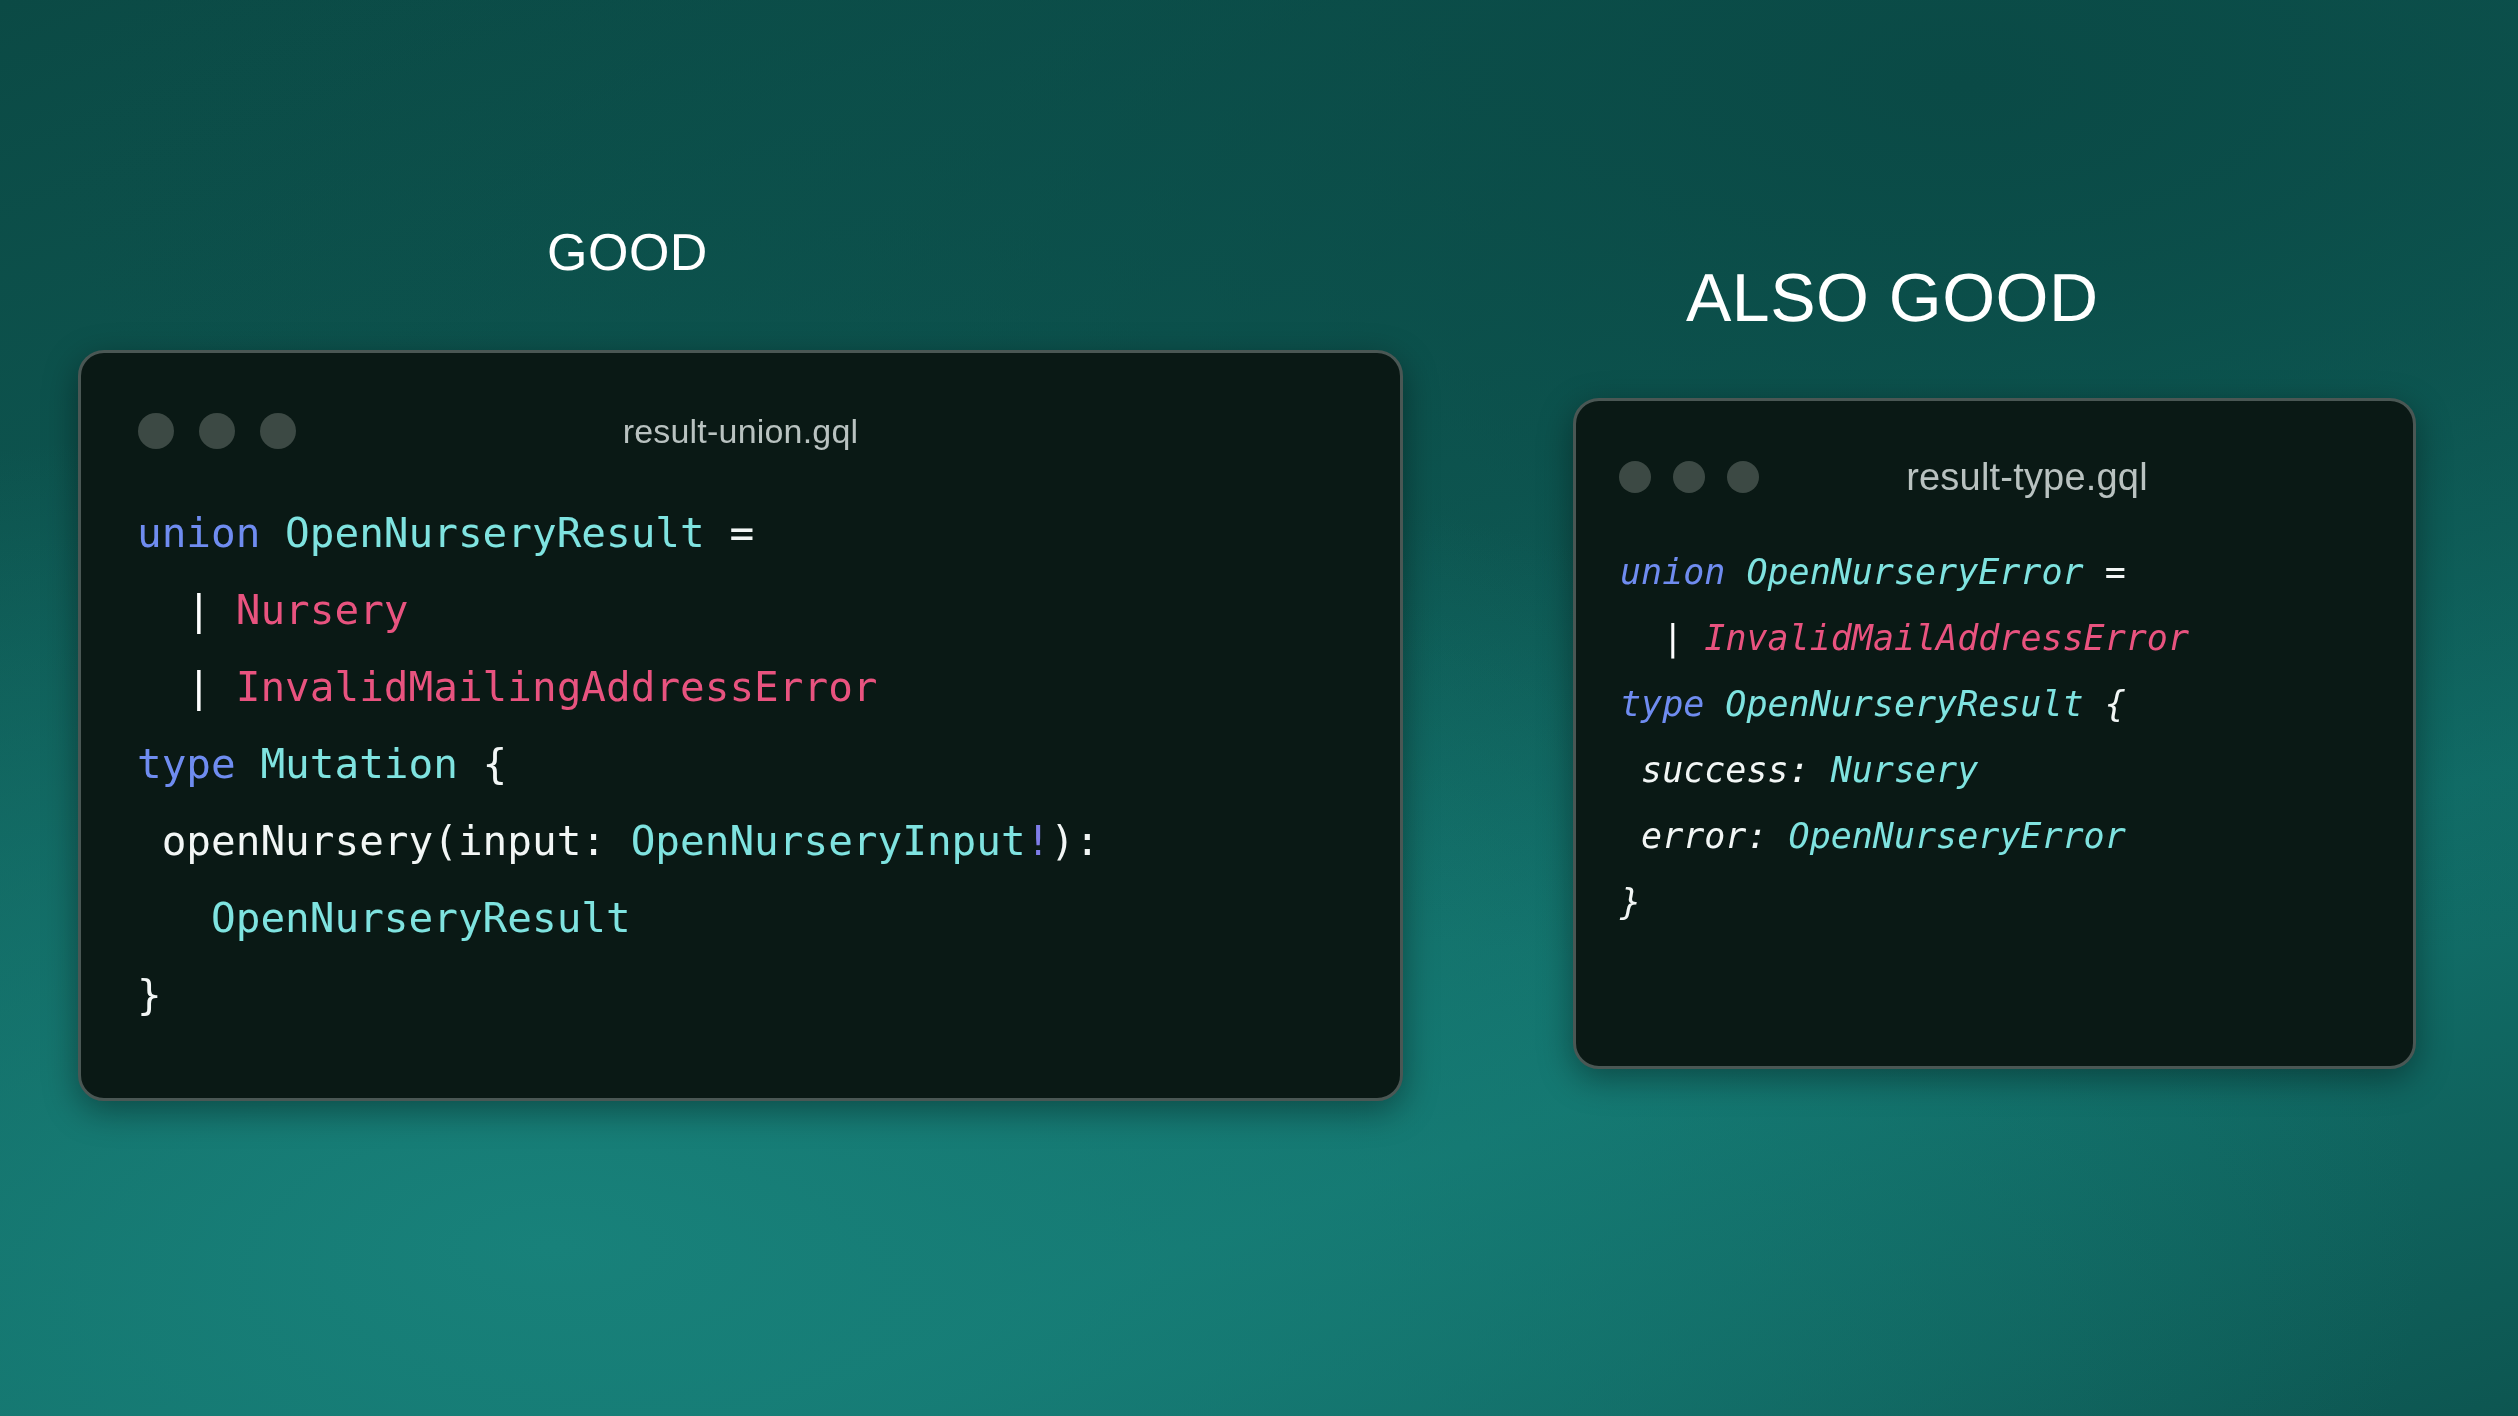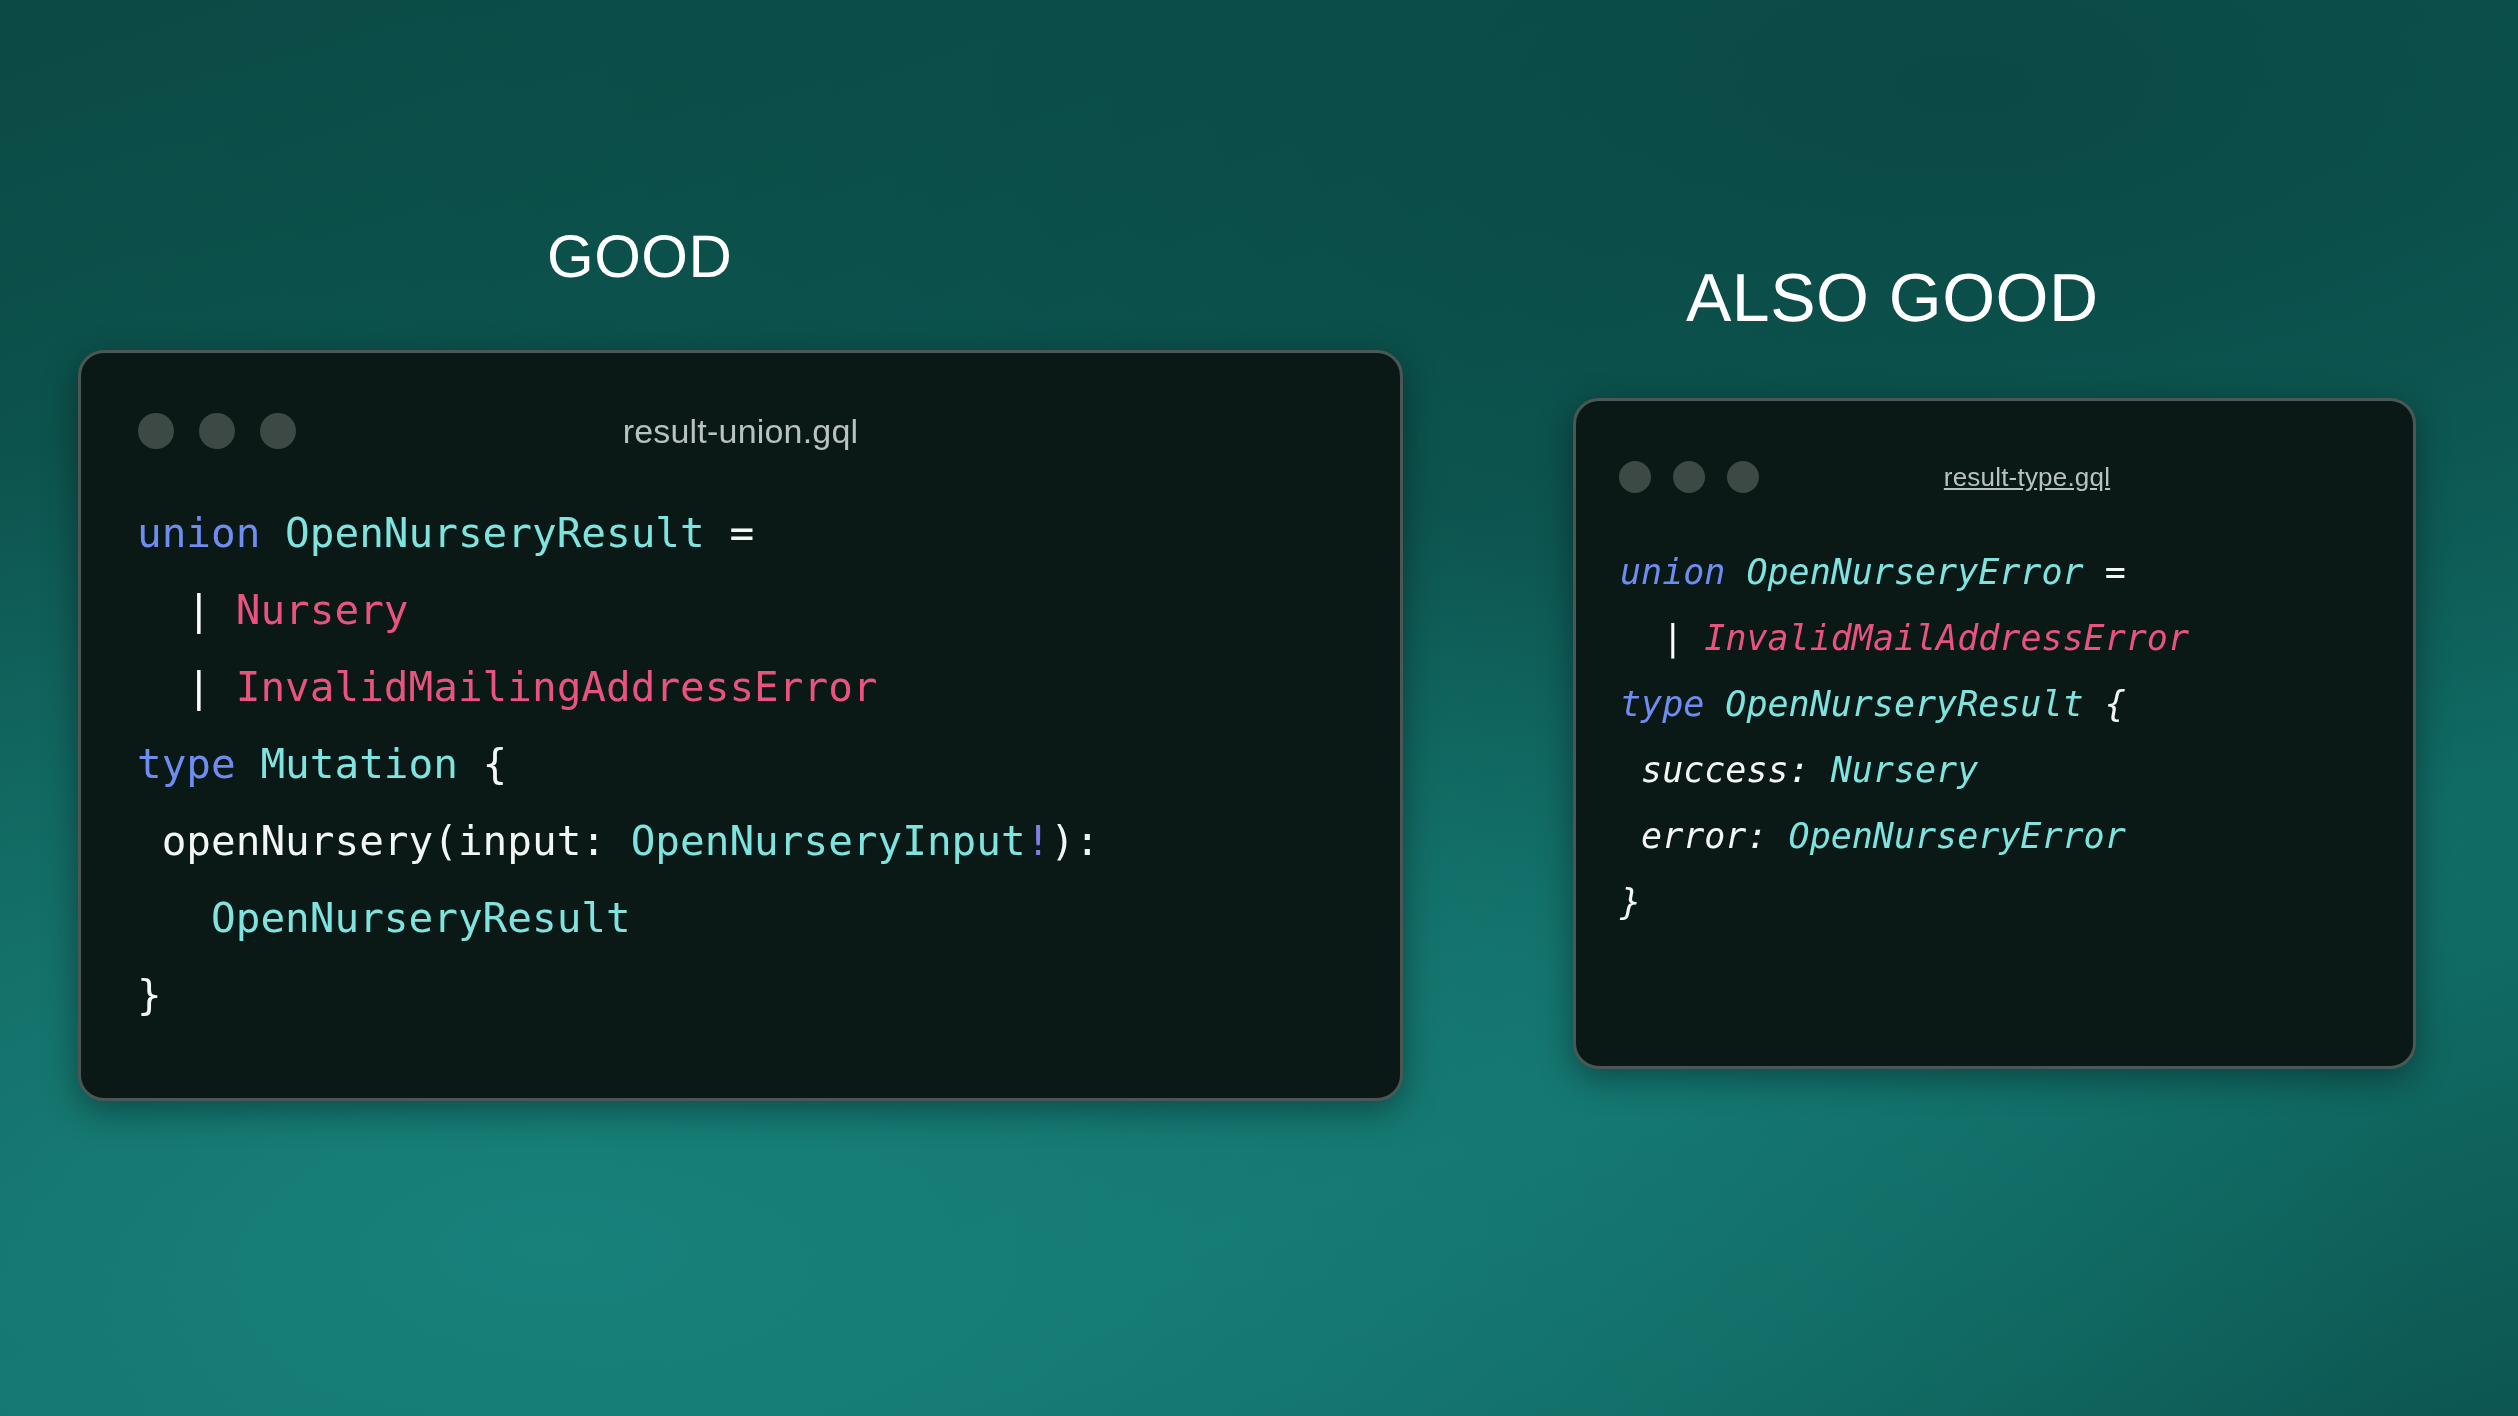--- a/index.html
+++ b/index.html
@@ -30,21 +30,21 @@
     color: #ffffff;
     font-family: "Liberation Sans", sans-serif;
     font-weight: 300;
     letter-spacing: 0.5px;
     white-space: nowrap;
     text-rendering: geometricPrecision;
   }
   #heading-good {
     left: 547px;
     top: 227px;
-    font-size: 60px;
+    font-size: 52px;
     line-height: 1;
   }
   #heading-also-good {
     left: 1686px;
     top: 264px;
     font-size: 68px;
     line-height: 1;
   }
 
   
@@ -105,23 +105,22 @@
     left: 0;
     right: 0;
     text-align: center;
     color: #b9c2c0;
     font-size: 34px;
     font-family: "Liberation Sans", sans-serif;
     letter-spacing: 0.2px;
     pointer-events: none;
   }
   .code-card.right .card-filename {
-    font-size: 26px;
+    font-size: 38px;
     left: 65px;
-    text-decoration: underline;
   }
 
   .code-body {
     font-family: "DejaVu Sans Mono", monospace;
     font-size: 40px;
     line-height: 77px;
     white-space: pre;
     color: #f2f6f5;
     padding: 18px 0 0 0;
   }

